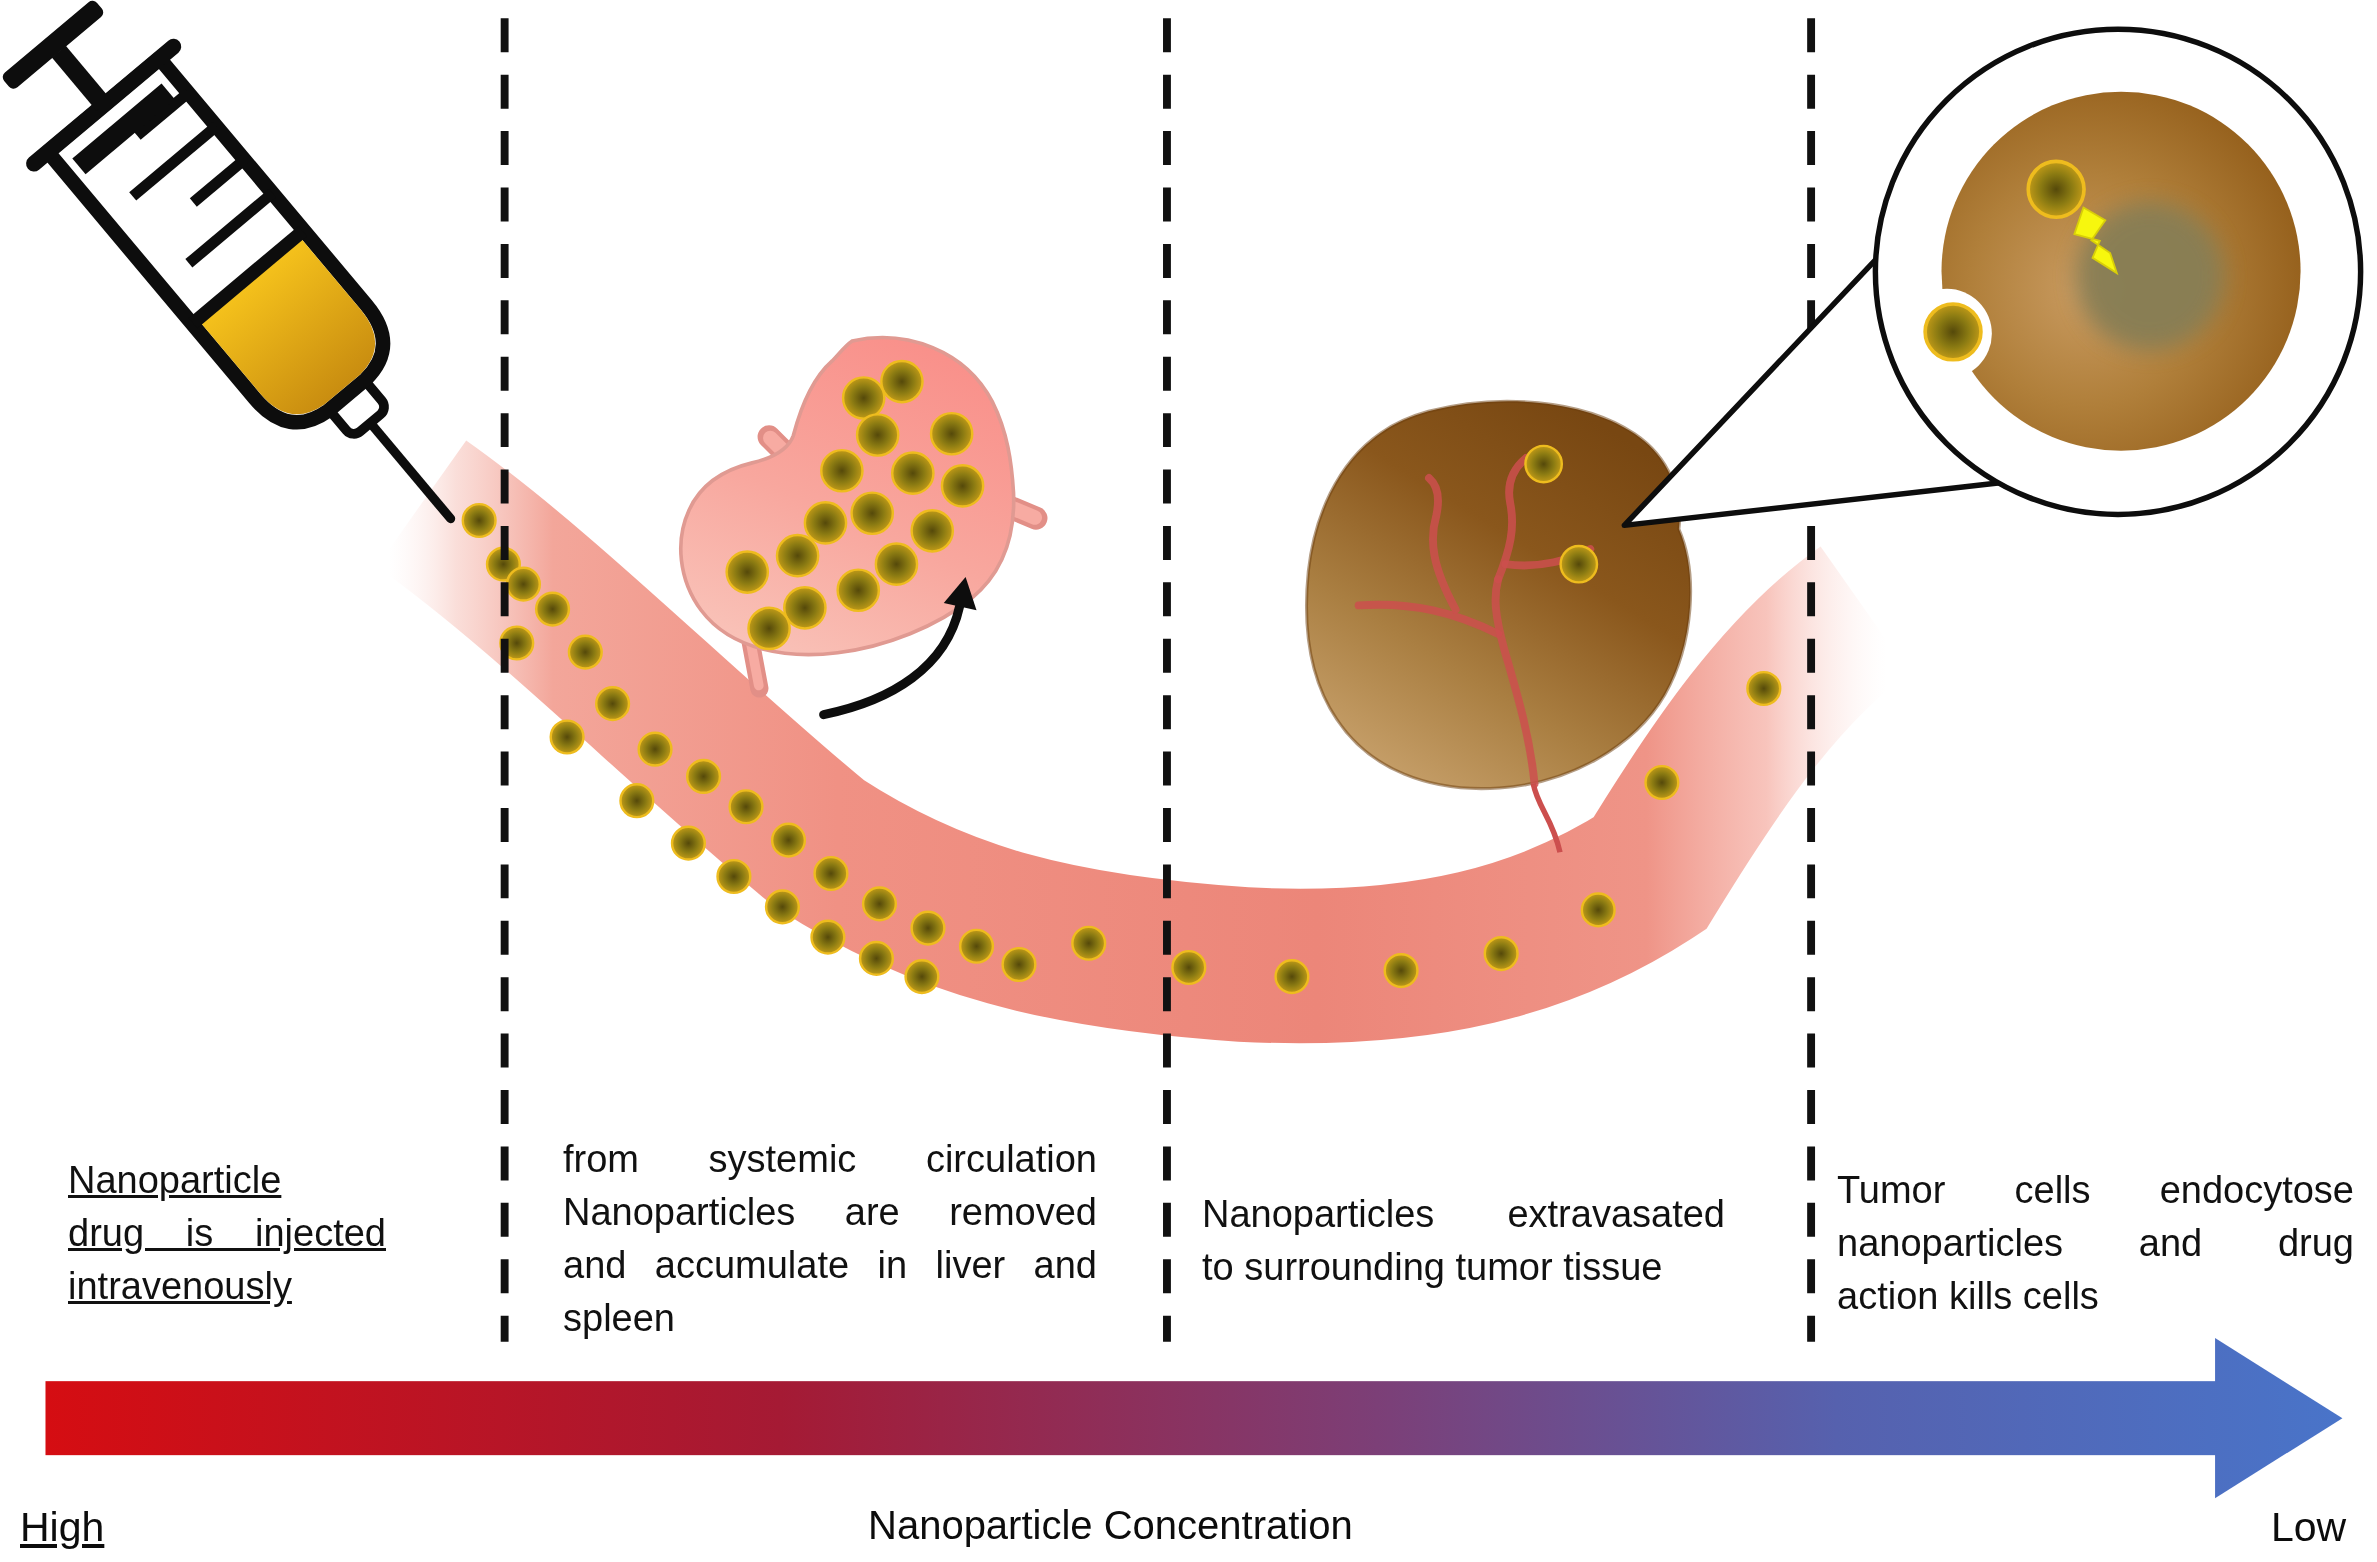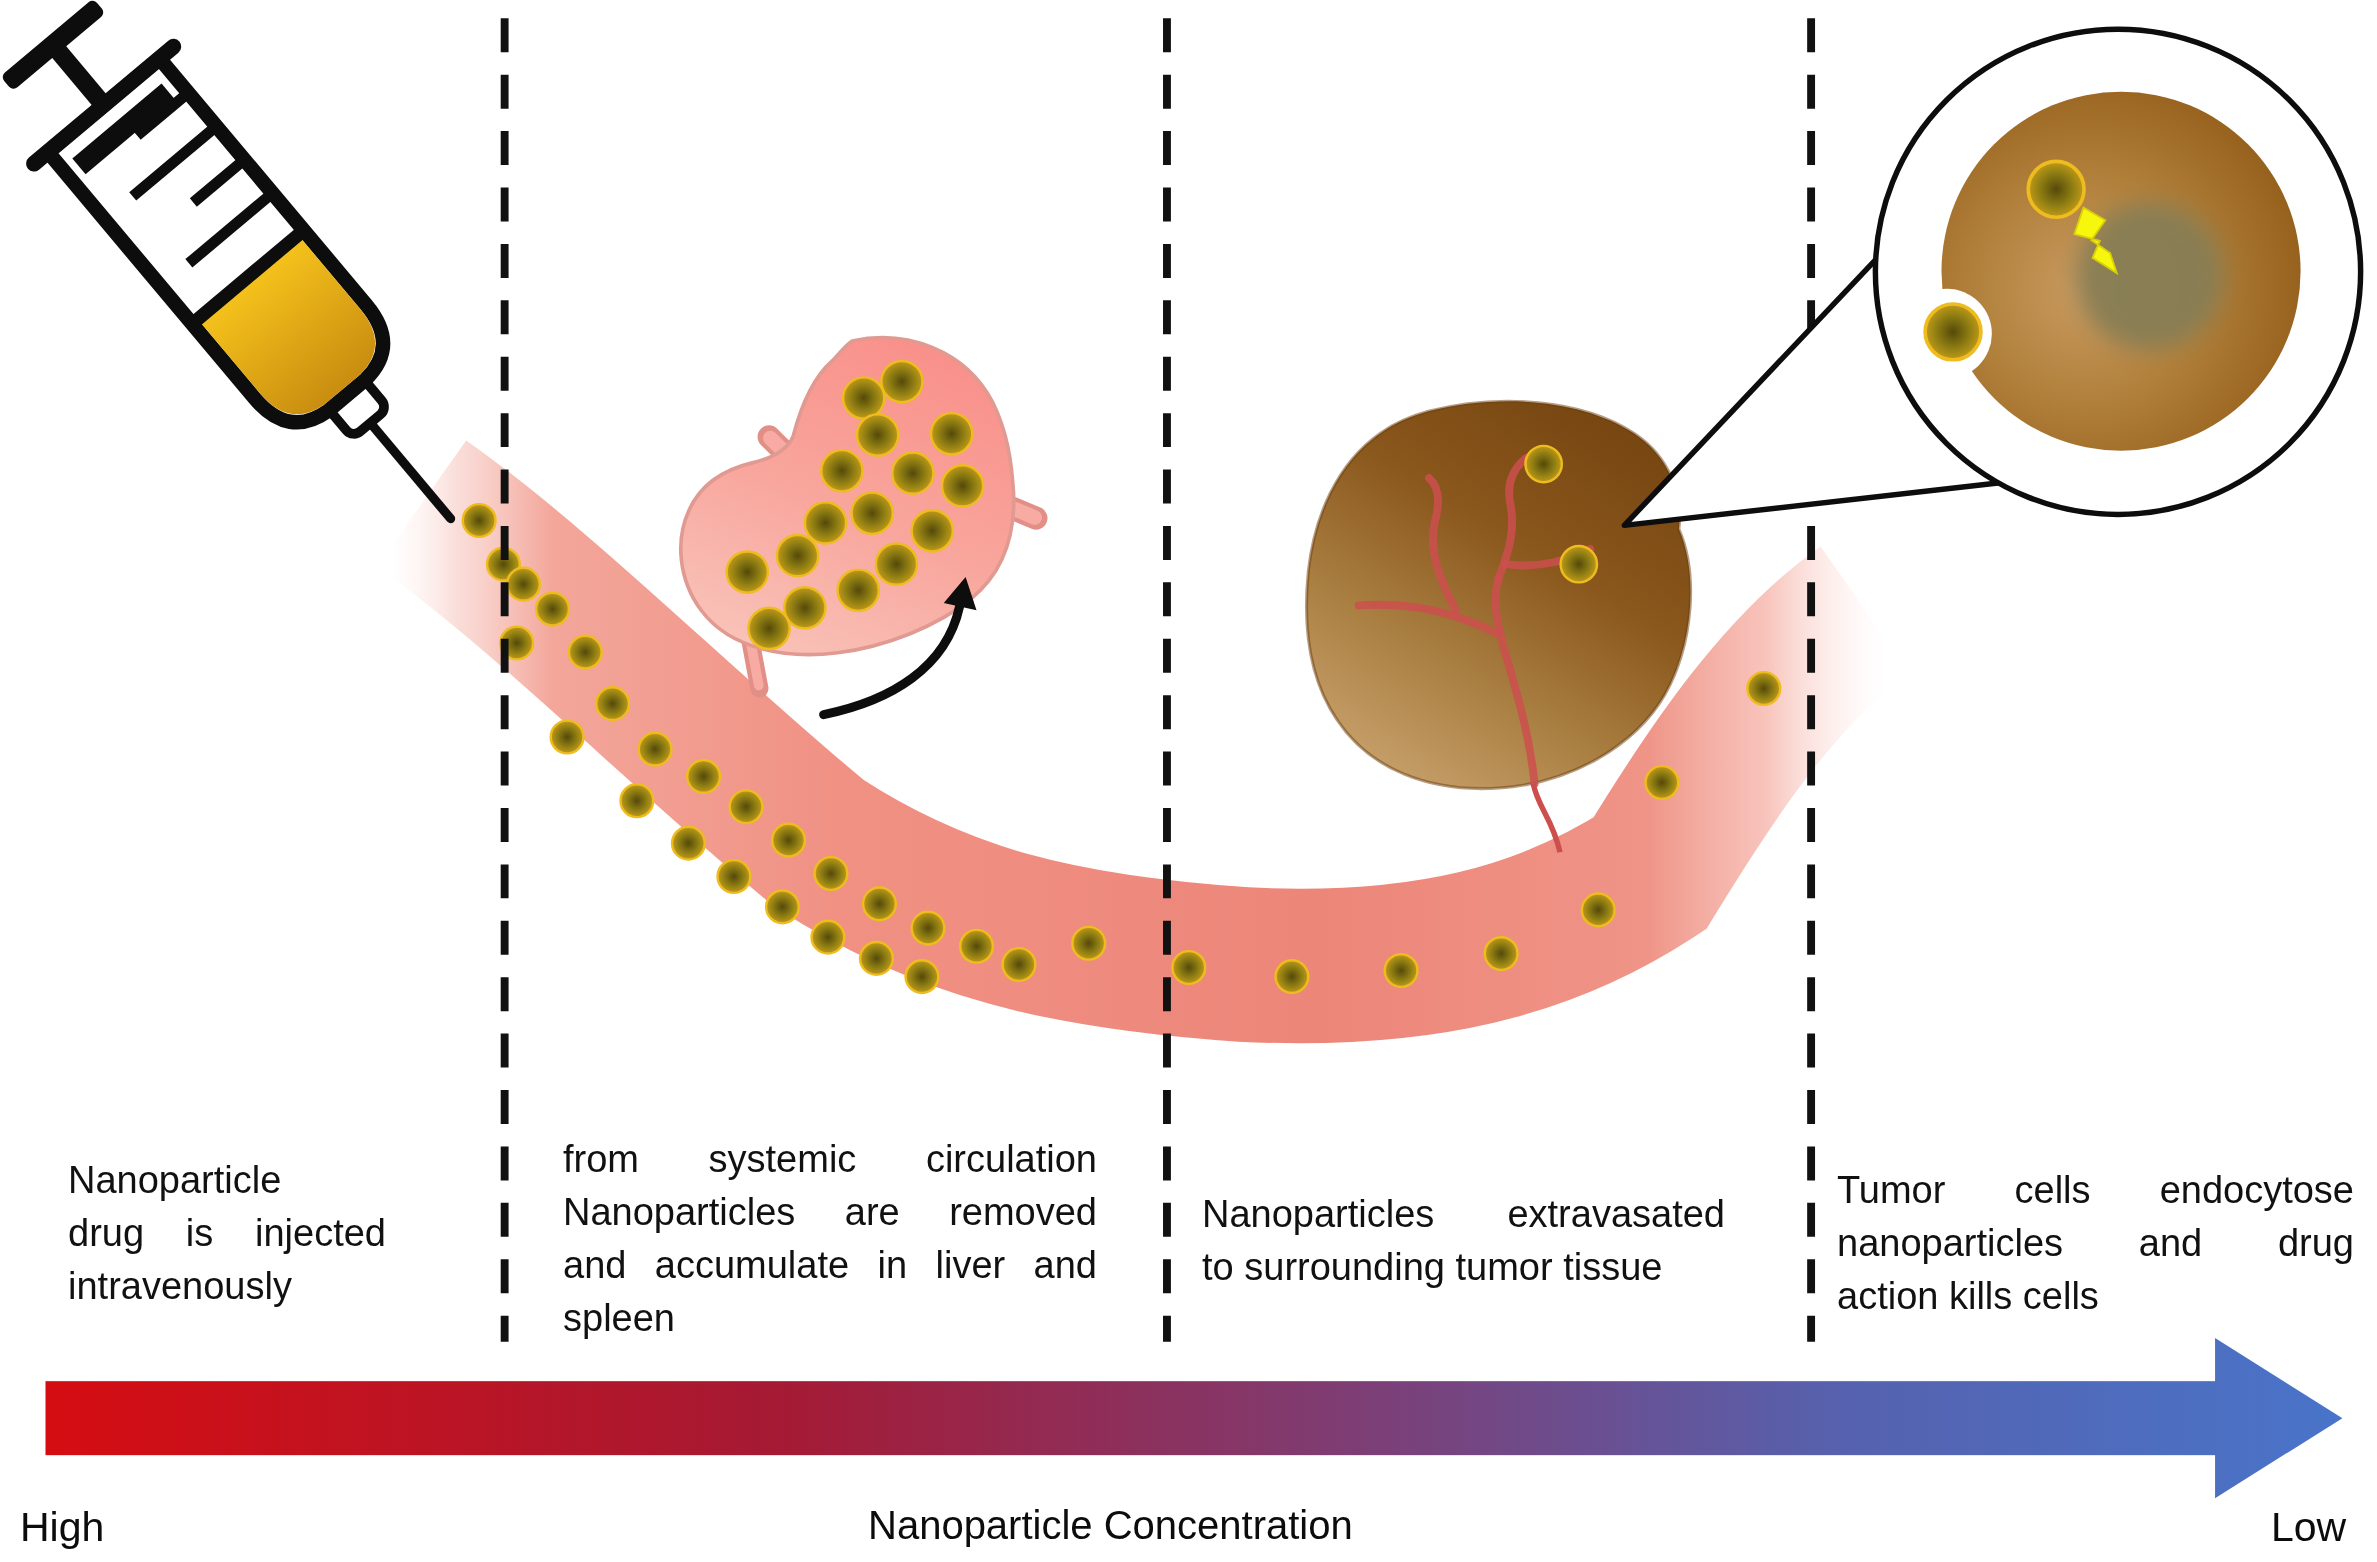--- a/index.html
+++ b/index.html
@@ -213,21 +213,21 @@
         <circle cx="3390" cy="312" r="46" fill="url(#npGrad)" stroke="#eebc1e" stroke-width="6"></circle>
         <circle cx="3220" cy="547" r="46" fill="url(#npGrad)" stroke="#eebc1e" stroke-width="6"></circle>
       </g>
 
   <g>
     <rect x="75" y="2277" width="3580" height="122" fill="url(#barGrad)"></rect>
     <polygon points="3652,2206 3652,2470 3862,2338" fill="url(#barGrad)"></polygon>
   </g>
 </svg>
 
-<div class="caption" style="left:68px; top:1154px; width:318px;">
+<div class="caption" style="left:68px; top:1154px; width:318px;text-decoration:underline;">
   <div class="cline">Nanoparticle</div>
   <div class="cline stretch">drug is injected</div>
   <div class="cline">intravenously</div>
 </div>
 
 <div class="caption" style="left:563px; top:1133px; width:534px;">
   <div class="cline stretch">from systemic circulation</div>
   <div class="cline stretch">Nanoparticles are removed</div>
   <div class="cline stretch">and accumulate in liver and</div>
   <div class="cline">spleen</div>
@@ -237,18 +237,18 @@
   <div class="cline stretch">Nanoparticles extravasated</div>
   <div class="cline">to surrounding tumor tissue</div>
 </div>
 
 <div class="caption" style="left:1837px; top:1164px; width:517px;">
   <div class="cline stretch">Tumor cells endocytose</div>
   <div class="cline stretch">nanoparticles and drug</div>
   <div class="cline">action kills cells</div>
 </div>
 
-<div class="axis-label" style="left:20px; top:1504px;">High</div>
+<div class="axis-label" style="left:20px; top:1504px;text-decoration:underline;">High</div>
 <div class="axis-title" style="left:868px; top:1503px; width:667px;">Nanoparticle Concentration</div>
 <div class="axis-label" style="left:2243px; top:1504px;margin-left:28px;">Low</div>
 
 </div>
 
 
 </body></html>

